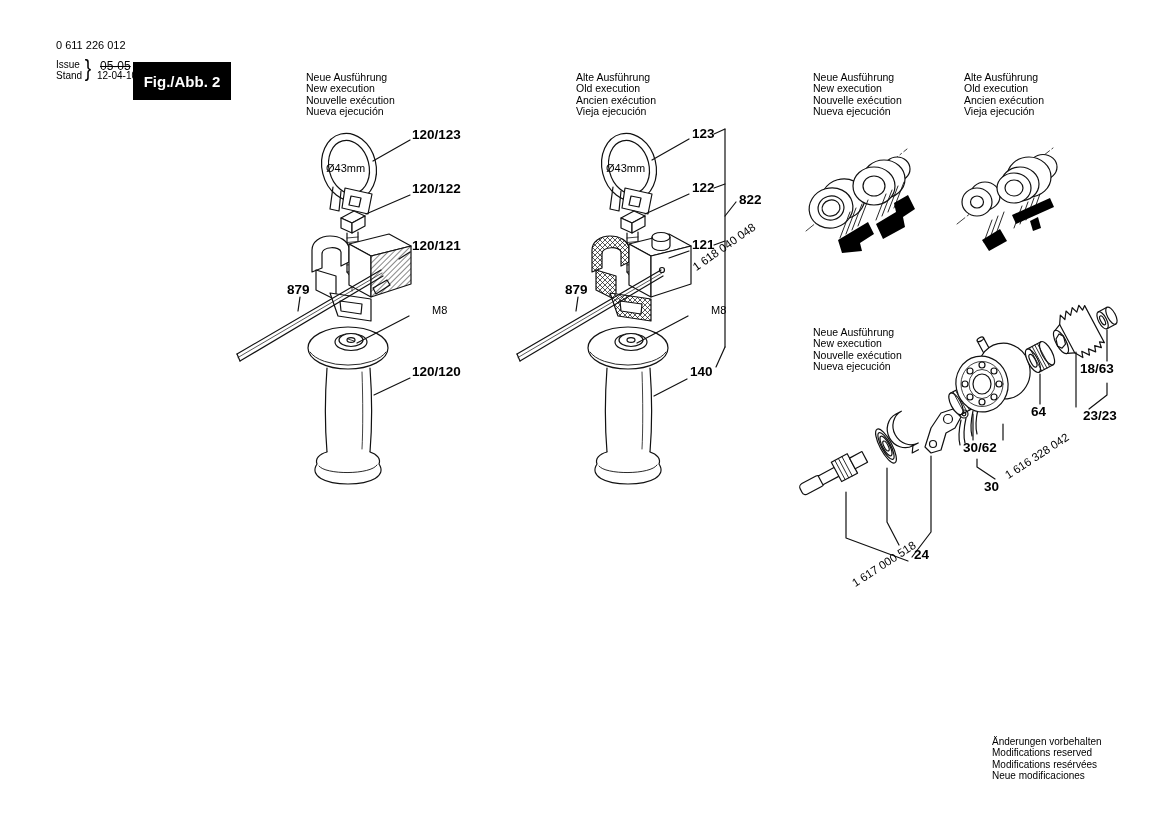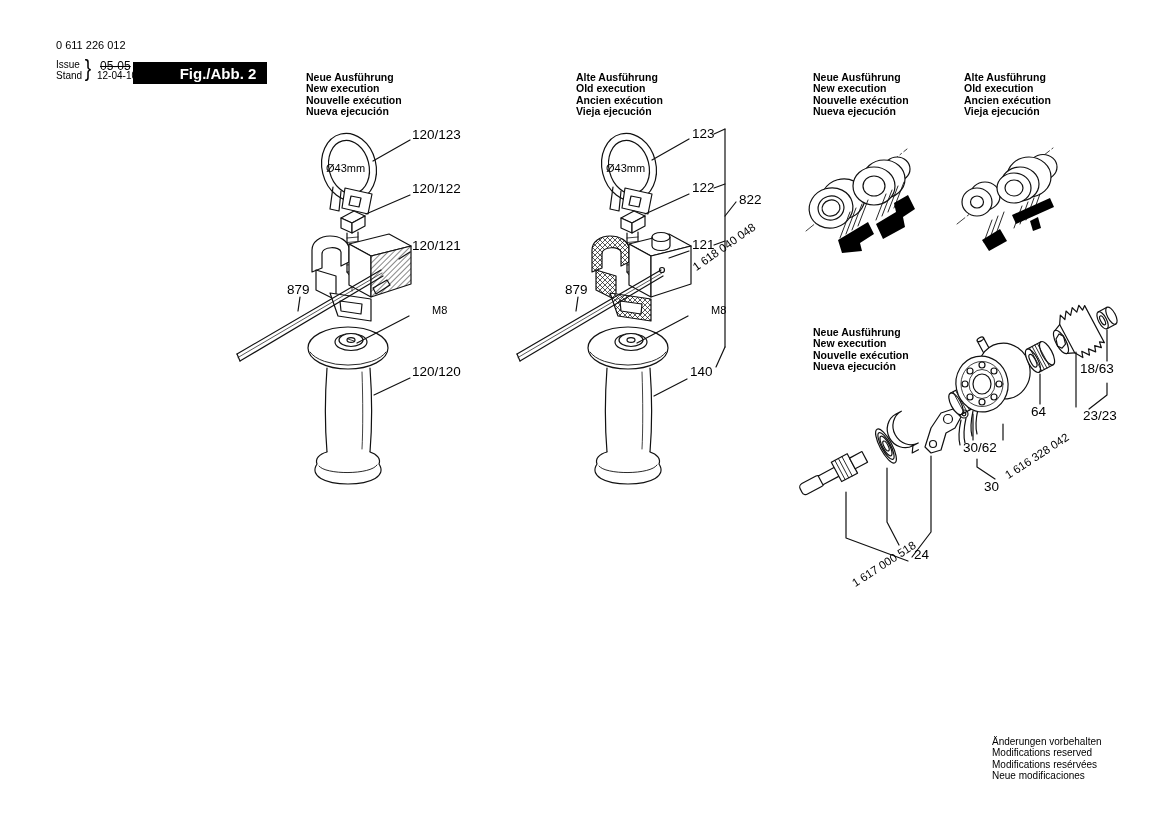--- a/index.html
+++ b/index.html
@@ -1,27 +1,27 @@
 <!DOCTYPE html>
 <html><head>
 <meta charset="utf-8">
 <style>
   html,body{margin:0;padding:0;background:#fff;}
   body{width:1169px;height:826px;font-family:"Liberation Sans",sans-serif;color:#000;}
   .page{position:relative;width:1169px;height:826px;background:#fff;overflow:hidden;}
   .art{position:absolute;left:0;top:0;}
   .t{position:absolute;white-space:nowrap;line-height:1.05;}
-  .b{font-weight:normal;font-size:13.5px;}
+  .b{font-weight:bold;font-size:13.5px;}
   .sm{font-size:11px;margin-left:20px;}
   .code{font-size:11.5px;}
   .rot{transform-origin:left center;}
-  .hdr{font-weight:bold;font-size:10.5px;line-height:11.4px;}
+  .hdr{font-weight:normal;font-size:10.5px;line-height:11.4px;}
   .ftr{font-size:10px;line-height:11.4px;}
-  .figbox{position:absolute;left:133px;top:62px;width:98px;height:22px;background:#000;color:#fff;
-          font-weight:bold;font-size:15px;display:flex;align-items:center;justify-content:center;padding-left:36px;}
+  .figbox{position:absolute;left:133px;top:62px;width:98px;height:38px;background:#000;color:#fff;
+          font-weight:bold;font-size:15px;display:flex;align-items:center;justify-content:center;}
   .strike{text-decoration:line-through;}
   .brace{position:absolute;left:84px;top:55px;font-size:24px;transform:scaleX(.8);}
 </style>
 </head>
 <body>
 
 <div class="page">
 
 <svg class="art" width="1169" height="826" viewBox="0 0 1169 826">
   <defs>

